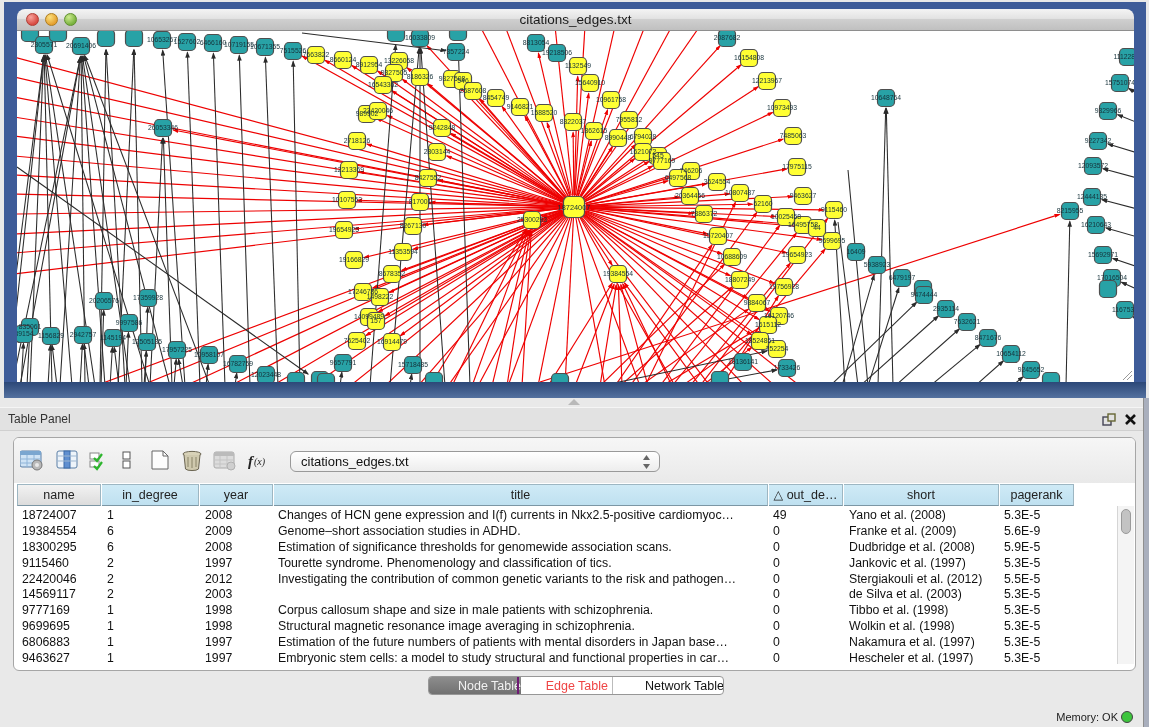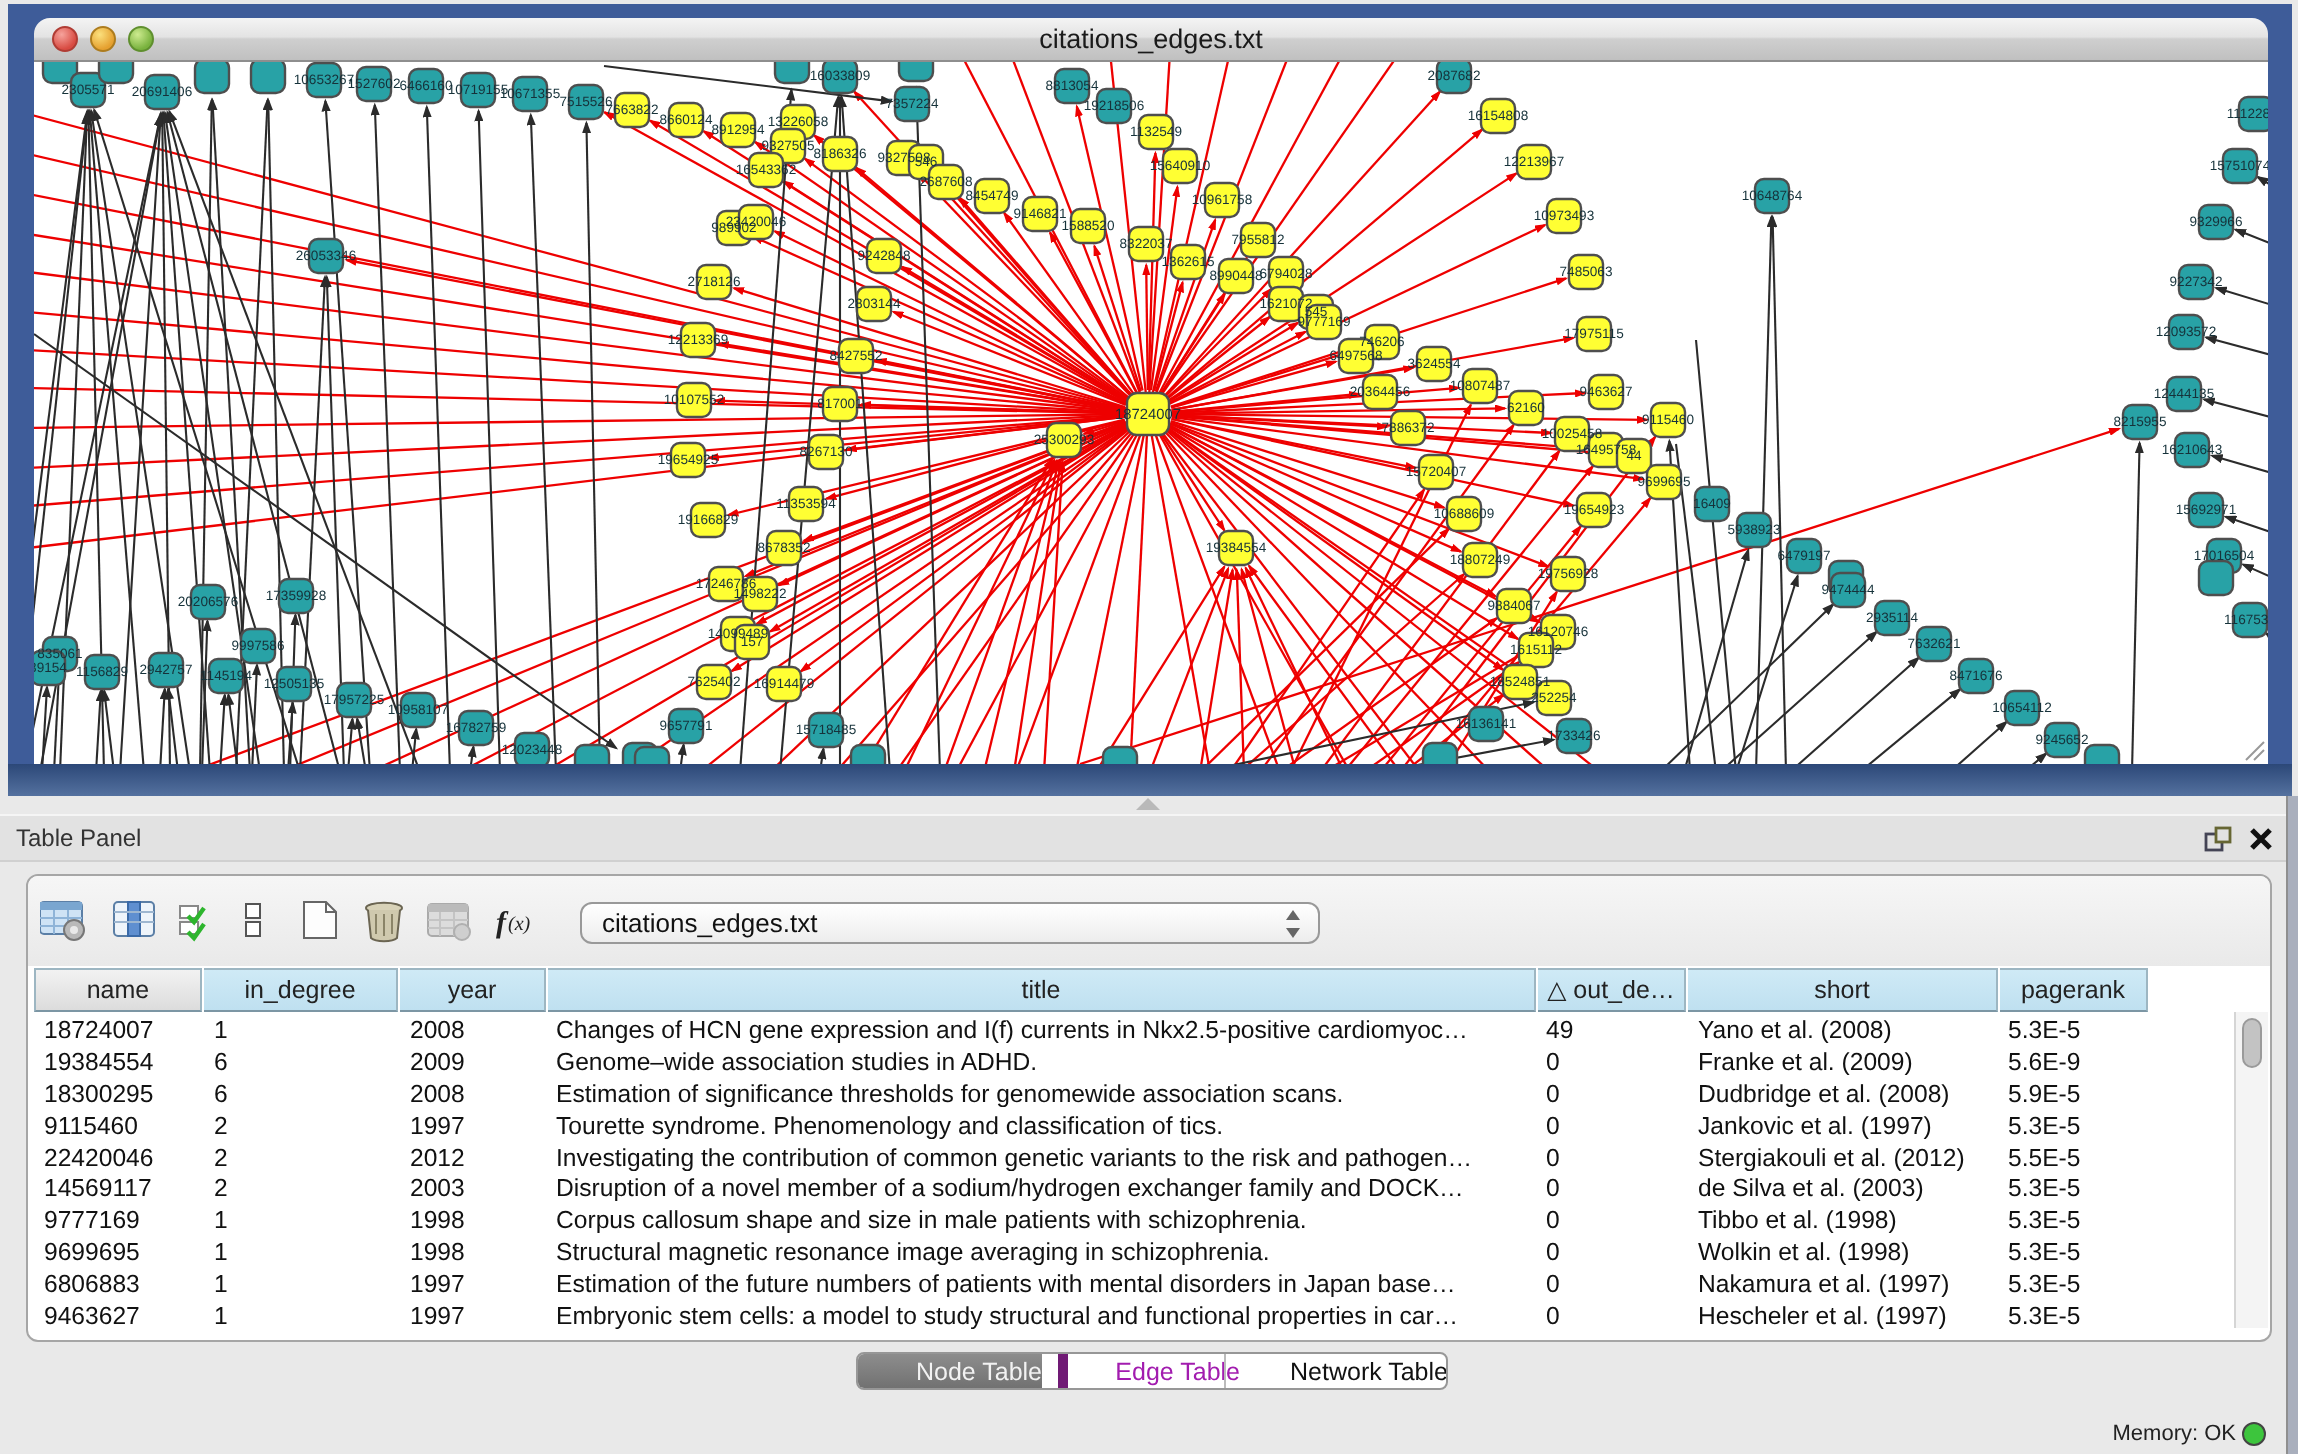--- a/index.html
+++ b/index.html
@@ -633,21 +633,21 @@
     <span style="left:205px">2008</span>
     <span style="left:278px;width:484px" class="clip">Changes of HCN gene expression and I(f) currents in Nkx2.5-positive cardiomyoc…</span>
     <span style="left:773px">49</span>
     <span style="left:849px">Yano et al. (2008)</span>
     <span style="left:1004px">5.3E-5</span>
   </div>
 <div class="row" style="top:524.1px">
     <span style="left:22px">19384554</span>
     <span style="left:107px">6</span>
     <span style="left:205px">2009</span>
-    <span style="left:278px;width:484px" class="clip">Genome–wide association studies in ADHD.</span>
+    <span style="left:278px;width:484px" class="clip">Genome–short association studies in ADHD.</span>
     <span style="left:773px">0</span>
     <span style="left:849px">Franke et al. (2009)</span>
     <span style="left:1004px">5.6E-9</span>
   </div>
 <div class="row" style="top:539.9px">
     <span style="left:22px">18300295</span>
     <span style="left:107px">6</span>
     <span style="left:205px">2008</span>
     <span style="left:278px;width:484px" class="clip">Estimation of significance thresholds for genomewide association scans.</span>
     <span style="left:773px">0</span>
@@ -669,21 +669,20 @@
     <span style="left:205px">2012</span>
     <span style="left:278px;width:484px" class="clip">Investigating the contribution of common genetic variants to the risk and pathogen…</span>
     <span style="left:773px">0</span>
     <span style="left:849px">Stergiakouli et al. (2012)</span>
     <span style="left:1004px">5.5E-5</span>
   </div>
 <div class="row" style="top:587.3px">
     <span style="left:22px">14569117</span>
     <span style="left:107px">2</span>
     <span style="left:205px">2003</span>
-    <span style="left:278px;width:484px" class="clip">Disruption of a novel member of a sodium/hydrogen exchanger family and DOCK…</span>
     <span style="left:773px">0</span>
     <span style="left:849px">de Silva et al. (2003)</span>
     <span style="left:1004px">5.3E-5</span>
   </div>
 <div class="row" style="top:603.1px">
     <span style="left:22px">9777169</span>
     <span style="left:107px">1</span>
     <span style="left:205px">1998</span>
     <span style="left:278px;width:484px" class="clip">Corpus callosum shape and size in male patients with schizophrenia.</span>
     <span style="left:773px">0</span>
@@ -716,21 +715,21 @@
     <span style="left:773px">0</span>
     <span style="left:849px">Hescheler et al. (1997)</span>
     <span style="left:1004px">5.3E-5</span>
   </div>
 
 <div class="abs" style="left:1117px;top:506px;width:17px;height:158px;background:#f4f4f4;border-left:1px solid #d5d5d5"></div>
 <div class="abs" style="left:1121px;top:509px;width:10px;height:25px;border-radius:5px;background:#c3c3c3;border:1px solid #9a9a9a"></div>
 
 <div class="abs" id="tabs">
   <div style="left:0;width:92px;background:linear-gradient(180deg,#8d8d8d,#6e6e6e);color:#f2f2f2">Node Table</div>
-  <div style="left:100px;width:91px;color:#a21caf;border-left:5px solid #701a75">Edge Table</div>
+  <div style="left:88px;width:91px;color:#ef4444;border-left:2px solid #701a75">Edge Table</div>
   <div style="left:183px;width:112px;color:#111;border-left:1px solid #bbb">Network Table</div>
 </div>
 <div class="abs" style="left:1040px;top:711px;width:78px;font-size:11px;color:#222;text-align:right">Memory: OK</div>
 <div class="abs" id="memdot"></div>
 
 <div class="abs" style="left:1144px;top:398px;width:5px;height:329px;background:#a9afbd"></div>
 <div class="abs" style="left:1143px;top:398px;width:1px;height:329px;background:#8f8f8f"></div>
 
 <svg class="abs" style="left:567px;top:399px" width="14" height="7">
     <path d="M7,0 L13,6 H1 z" fill="#b9b9b9"></path>

